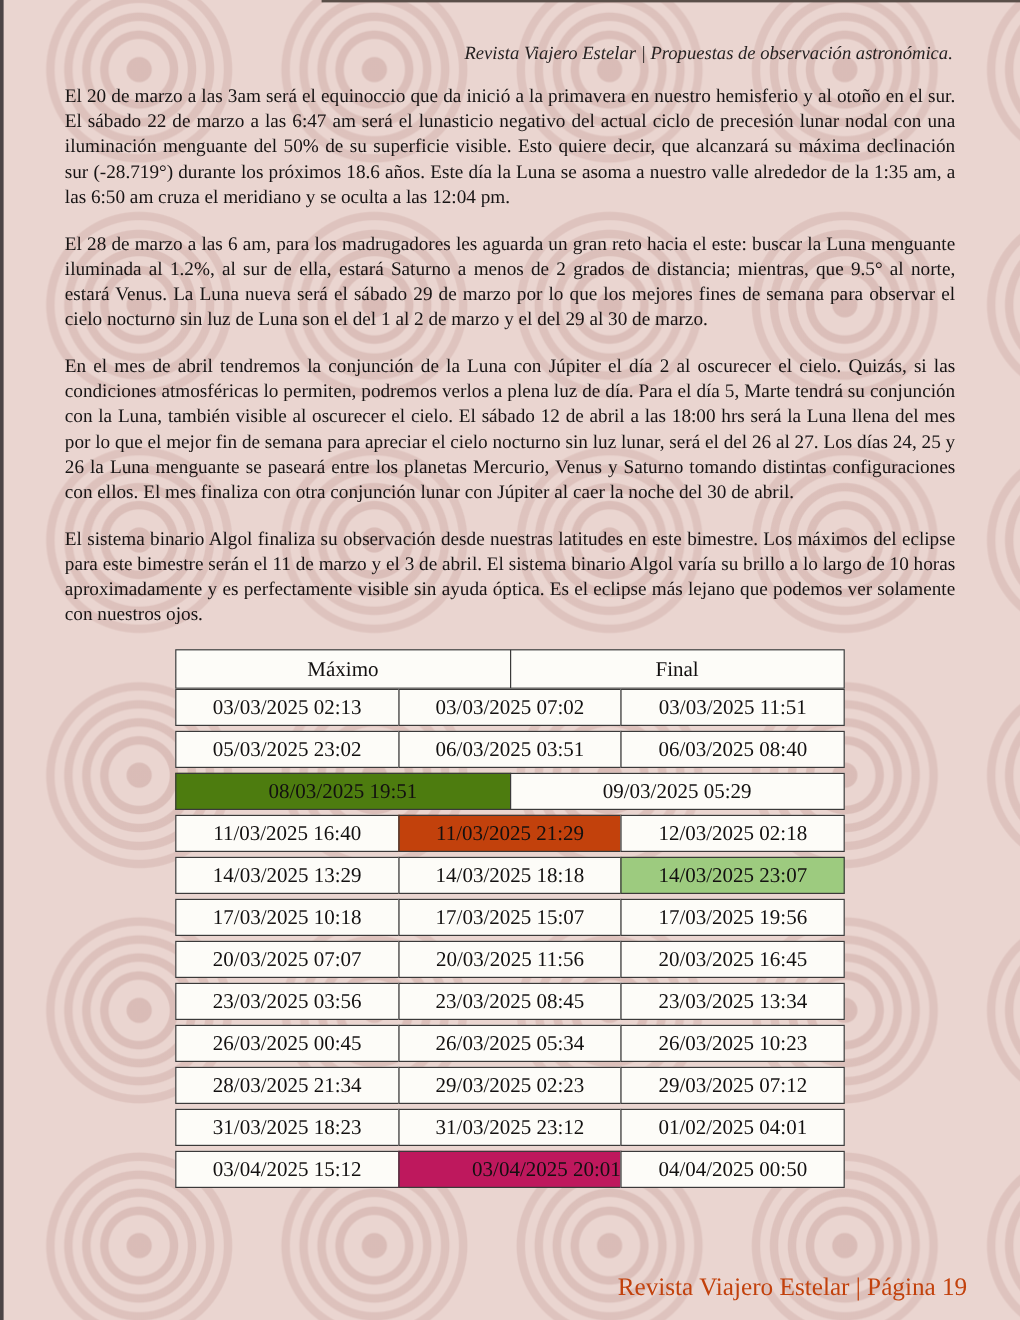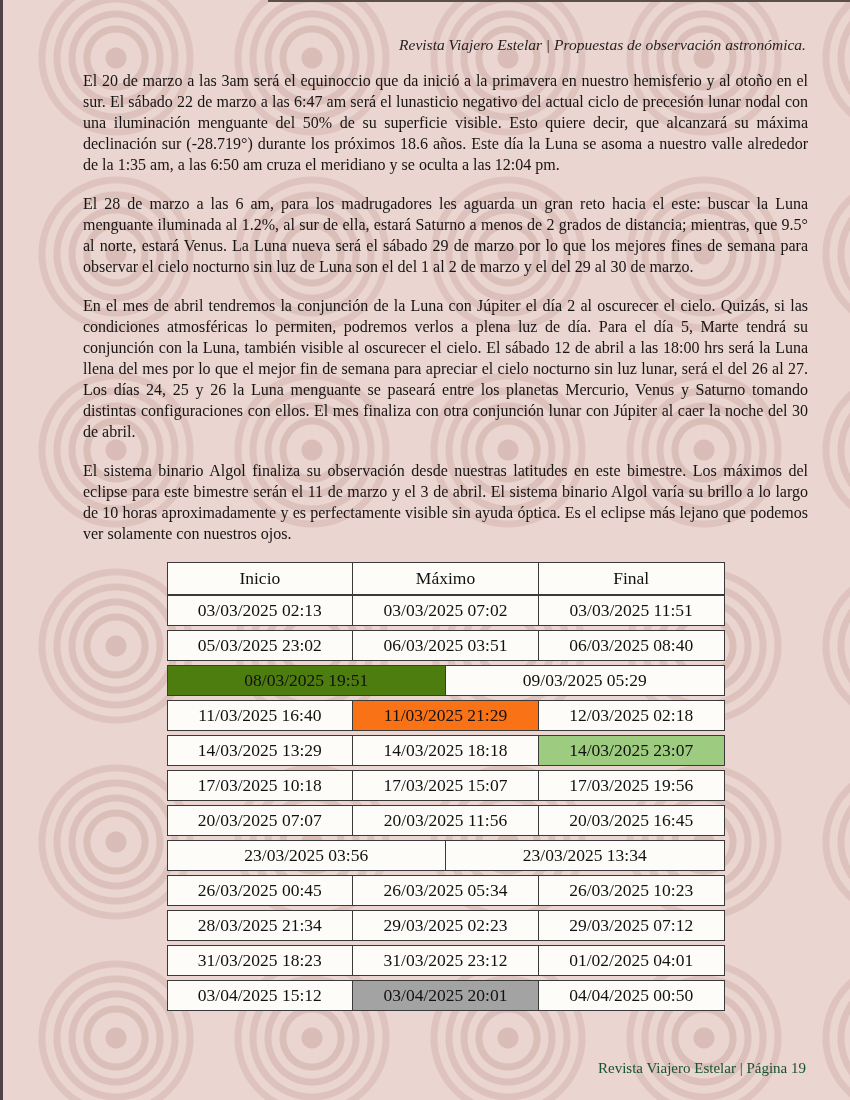--- a/index.html
+++ b/index.html
@@ -15,21 +15,21 @@
       radial-gradient(circle, rgba(175,124,118,.28) 10px, transparent 11px),
       radial-gradient(circle, transparent 25px, rgba(175,124,118,.26) 26px, rgba(175,124,118,.26) 32px, transparent 33px),
       radial-gradient(circle, transparent 40px, rgba(175,124,118,.24) 41px, rgba(175,124,118,.24) 47px, transparent 48px),
       radial-gradient(circle, transparent 55px, rgba(175,124,118,.22) 56px, rgba(175,124,118,.22) 62px, transparent 63px),
       radial-gradient(circle, transparent 70px, rgba(175,124,118,.20) 71px, rgba(175,124,118,.20) 77px, transparent 78px);
     background-size:196px 196px;
     background-position:18px -40px;
   }
   .edge-left{position:absolute;left:0;top:0;width:3px;height:1100px;background:#4c4446;z-index:5;}
   .edge-top{position:absolute;left:268px;top:0;right:0;height:2px;background:#5a4f49;z-index:5;}
-  .content{position:relative;z-index:2;padding:0 42px;margin-left:41px;}
+  .content{position:relative;z-index:2;padding:0 54px;}
   .header-line{
     margin-top:36px;margin-bottom:16px;
     text-align:right;padding-right:2px;
     font-style:italic;font-size:15.5px;color:#262222;
   }
   p.body-par{
     margin:0 0 18px 0;
     font-size:16px;line-height:21px;text-align:justify;
   }
   .etable{width:558px;margin:14px auto 0 auto;}
@@ -39,21 +39,21 @@
   .cell{
     flex:1;background:#fdfcf8;border:1px solid #3b3a3a;
     height:29px;line-height:29px;text-align:center;
     font-size:17.5px;color:#121010;
     margin-left:-1px;
   }
   .cell:first-child{margin-left:0;}
   .trow.thead .cell{height:31px;line-height:31px;}
   .footer-line{
     position:absolute;right:44px;top:1060px;z-index:3;
-    font-size:15px;color:#14532d;
+    font-size:21px;color:#c2410c;
   }
 </style>
 </head>
 <body>
 
 <div>
   <div class="pattern"></div>
   <div class="edge-left"></div>
   <div class="edge-top"></div>
 
@@ -62,81 +62,81 @@
       <span>Revista Viajero Estelar  |  Propuestas de observación astronómica.</span>
     </div>
 
     <p class="body-par">El 20 de marzo a las 3am será el equinoccio que da inició a la primavera en nuestro hemisferio y al otoño en el sur. El sábado 22 de marzo a las 6:47 am será el lunasticio negativo del actual ciclo de precesión lunar nodal con una iluminación menguante del 50% de su superficie visible. Esto quiere decir, que alcanzará su máxima declinación sur (-28.719°) durante los próximos 18.6 años. Este día la Luna se asoma a nuestro valle alrededor de la 1:35 am, a las 6:50 am cruza el meridiano y se oculta a las 12:04 pm.</p>
     <p class="body-par">El 28 de marzo a las 6 am, para los madrugadores les aguarda un gran reto hacia el este: buscar la Luna menguante iluminada al 1.2%, al sur de ella, estará Saturno a menos de 2 grados de distancia; mientras, que 9.5° al norte, estará Venus. La Luna nueva será el sábado 29 de marzo por lo que los mejores fines de semana para observar el cielo nocturno sin luz de Luna son el del 1 al 2 de marzo y el del 29 al 30 de marzo.</p>
     <p class="body-par">En el mes de abril tendremos la conjunción de la Luna con Júpiter el día 2 al oscurecer el cielo. Quizás, si las condiciones atmosféricas lo permiten, podremos verlos a plena luz de día. Para el día 5, Marte tendrá su conjunción con la Luna, también visible al oscurecer el cielo. El sábado 12 de abril a las 18:00 hrs será la Luna llena del mes por lo que el mejor fin de semana para apreciar el cielo nocturno sin luz lunar, será el del 26 al 27. Los días 24, 25 y 26 la Luna menguante se paseará entre los planetas Mercurio, Venus y Saturno tomando distintas configuraciones con ellos. El mes finaliza con otra conjunción lunar con Júpiter al caer la noche del 30 de abril.</p>
     <p class="body-par">El sistema binario Algol finaliza su observación desde nuestras latitudes en este bimestre. Los máximos del eclipse para este bimestre serán el 11 de marzo y el 3 de abril. El sistema binario Algol varía su brillo a lo largo de 10 horas aproximadamente y es perfectamente visible sin ayuda óptica. Es el eclipse más lejano que podemos ver solamente con nuestros ojos.</p>
 
     <div class="etable">
       <div class="trow thead">
-          <div class="cell">Inicio</div>
           <div class="cell">Máximo</div>
           <div class="cell">Final</div>
         </div>
       <div>
           <div class="trow first">
             <div class="cell">03/03/2025 02:13</div>
             <div class="cell">03/03/2025 07:02</div>
             <div class="cell">03/03/2025 11:51</div>
           </div>
           <div class="trow">
             <div class="cell">05/03/2025 23:02</div>
             <div class="cell">06/03/2025 03:51</div>
             <div class="cell">06/03/2025 08:40</div>
           </div>
           <div class="trow">
             <div class="cell" style="background: #4d7c0f;">08/03/2025 19:51</div>
             <div class="cell">09/03/2025 05:29</div>
           </div>
           <div class="trow">
             <div class="cell">11/03/2025 16:40</div>
-            <div class="cell" style="background: #f97316; text-align: center;">11/03/2025 21:29</div>
+            <div class="cell" style="background: #c2410c; text-align: center;">11/03/2025 21:29</div>
             <div class="cell">12/03/2025 02:18</div>
           </div>
           <div class="trow">
             <div class="cell">14/03/2025 13:29</div>
             <div class="cell">14/03/2025 18:18</div>
             <div class="cell" style="background: rgb(157, 203, 127); text-align: center;">14/03/2025 23:07</div>
           </div>
           <div class="trow">
             <div class="cell">17/03/2025 10:18</div>
             <div class="cell">17/03/2025 15:07</div>
             <div class="cell">17/03/2025 19:56</div>
           </div>
           <div class="trow">
             <div class="cell">20/03/2025 07:07</div>
             <div class="cell">20/03/2025 11:56</div>
             <div class="cell">20/03/2025 16:45</div>
           </div>
           <div class="trow">
             <div class="cell">23/03/2025 03:56</div>
+            <div class="cell">23/03/2025 08:45</div>
             <div class="cell">23/03/2025 13:34</div>
           </div>
           <div class="trow">
             <div class="cell">26/03/2025 00:45</div>
             <div class="cell">26/03/2025 05:34</div>
             <div class="cell">26/03/2025 10:23</div>
           </div>
           <div class="trow">
             <div class="cell">28/03/2025 21:34</div>
             <div class="cell">29/03/2025 02:23</div>
             <div class="cell">29/03/2025 07:12</div>
           </div>
           <div class="trow">
             <div class="cell">31/03/2025 18:23</div>
             <div class="cell">31/03/2025 23:12</div>
             <div class="cell">01/02/2025 04:01</div>
           </div>
           <div class="trow">
             <div class="cell">03/04/2025 15:12</div>
-            <div class="cell" style="background: #a3a3a3;">03/04/2025 20:01</div>
+            <div class="cell" style="background: #be185d; text-align: right;">03/04/2025 20:01</div>
             <div class="cell">04/04/2025 00:50</div>
           </div>
         </div>
     </div>
   </div>
 
   <div class="footer-line">
     <span>Revista Viajero Estelar  |  Página 19</span>
   </div>
 </div>

